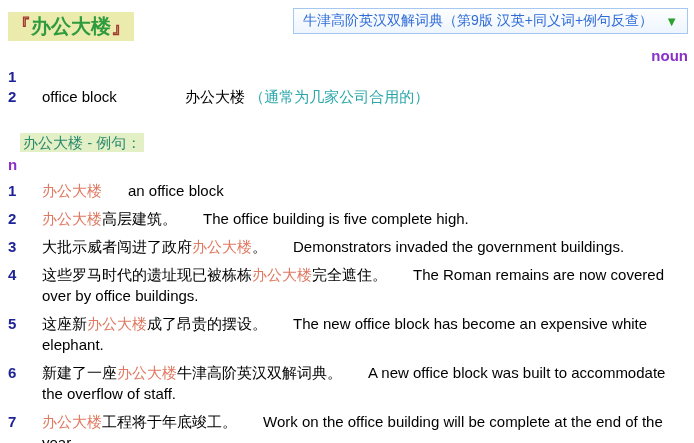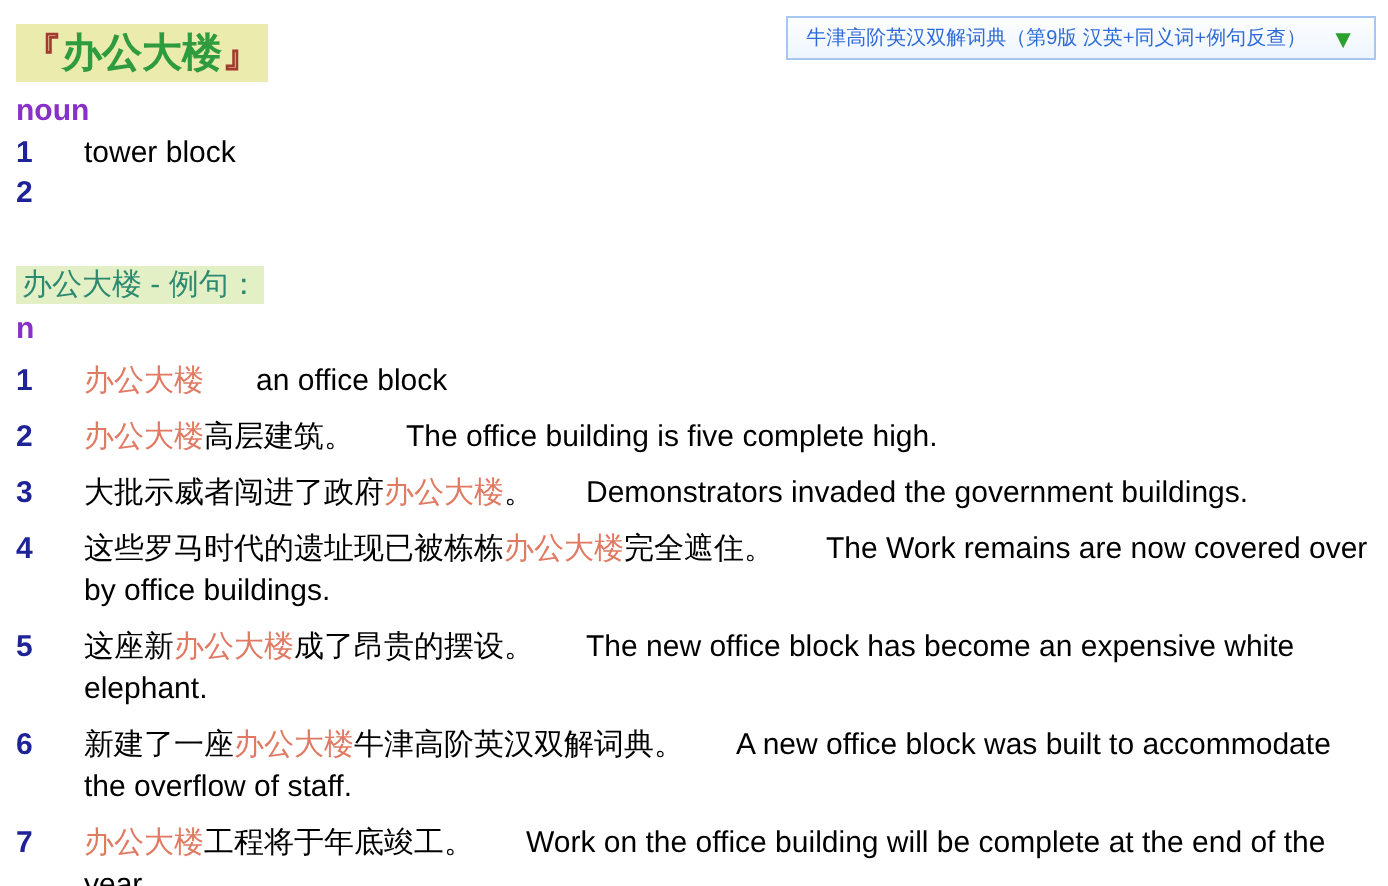--- a/index.html
+++ b/index.html
@@ -18,29 +18,29 @@
   .page{padding:8px 6px 0 8px;box-sizing:border-box;width:694px;}
   .top-row{display:flex;justify-content:space-between;align-items:flex-start;}
   .headword{background:var(--headword-bg);padding:1px 3px;font-weight:bold;font-size:20px;margin-top:4px;white-space:nowrap;}
   .bracket{color:var(--bracket-red);}
   .hw-text{color:var(--headword-green);}
   .dict-bar{
     border:1px solid var(--dict-border);
     background:linear-gradient(#fdfeff,var(--dict-bg));
     padding:3px 9px;display:flex;align-items:center;gap:12px;cursor:pointer;
   }
-  .dict-title{color:var(--dict-text);font-size:10px;white-space:nowrap;}
+  .dict-title{color:var(--dict-text);font-size:14px;white-space:nowrap;}
   .dict-caret{color:var(--caret-green);font-size:13px;line-height:1;}
-  .pos{color:var(--pos-purple);font-weight:bold;margin-top:6px;line-height:18px;}
+  .pos{color:var(--pos-purple);font-weight:bold;margin-top:6px;line-height:18px;text-align:right;}
   .senses{margin-top:2px;}
   .sense-row{display:flex;line-height:20px;}
   .sense-num{width:34px;flex:none;font-weight:bold;color:var(--number-navy);}
   .sense-term{width:143px;flex:none;}
   .teal{color:var(--teal-note);}
-  .section-header{margin-top:26px;line-height:19px;}
+  .section-header{margin-top:26px;line-height:19px;margin-left:12px;}
   .section-header .chip{background:var(--section-bg);color:var(--section-teal);padding:1px 3px;}
   .pos2{color:var(--pos-purple);font-weight:bold;margin-top:4px;line-height:17px;}
   .examples{margin-top:1px;}
   .example-row{display:flex;line-height:21px;margin-top:7px;}
   .ex-num{width:34px;flex:none;font-weight:bold;color:var(--number-navy);}
   .ex-content{flex:1;max-width:646px;}
   .cn{margin-right:26px;}
   .kw{color:var(--keyword-salmon);}
   .lw{text-decoration-color:var(--underline-gray);text-underline-offset:3px;cursor:pointer;}
 </style>
@@ -57,24 +57,25 @@
       <span class="dict-title">牛津高阶英汉双解词典（第9版 汉英+同义词+例句反查）</span>
       <span class="dict-caret">▼</span>
     </div>
   </div>
 
   <div class="pos">noun</div>
 
   <div class="senses" id="senses">
       <div class="sense-row">
         <span class="sense-num">1</span>
-        <span class="sense-term">tower block</span>
       </div>
       <div class="sense-row">
         <span class="sense-num">2</span>
+        <span class="sense-term">office block</span>
+        <span class="sense-def"><span>办公大楼 </span><span class="teal">（通常为几家公司合用的）</span></span>
       </div>
     </div>
 
   <div class="section-header">
     <span class="chip">办公大楼 - 例句：</span>
   </div>
 
   <div class="pos2">n</div>
 
   <div class="examples" id="examples">
@@ -85,21 +86,21 @@
       <div class="example-row">
         <span class="ex-num">2</span>
         <span class="ex-content"><span class="cn"><span class="kw">办公大楼</span><span>高层建筑。</span></span><span class="en"><span>The </span><span class="lw">office</span><span> </span><span class="lw">building</span><span> is five </span><span class="lw">complete</span><span> high.</span></span></span>
       </div>
       <div class="example-row">
         <span class="ex-num">3</span>
         <span class="ex-content"><span class="cn"><span>大批示威者闯进了政府</span><span class="kw">办公大楼</span><span>。</span></span><span class="en"><span class="lw">Demonstrators</span><span> invaded the </span><span class="lw">government</span><span> </span><span class="lw">buildings</span><span>.</span></span></span>
       </div>
       <div class="example-row">
         <span class="ex-num">4</span>
-        <span class="ex-content"><span class="cn"><span>这些罗马时代的遗址现已被栋栋</span><span class="kw">办公大楼</span><span>完全遮住。</span></span><span class="en"><span>The Work </span><span class="lw">remains</span><span> are now covered over by </span><span class="lw">office</span><span> </span><span class="lw">buildings</span><span>.</span></span></span>
+        <span class="ex-content"><span class="cn"><span>这些罗马时代的遗址现已被栋栋</span><span class="kw">办公大楼</span><span>完全遮住。</span></span><span class="en"><span>The Roman </span><span class="lw">remains</span><span> are now covered over by </span><span class="lw">office</span><span> </span><span class="lw">buildings</span><span>.</span></span></span>
       </div>
       <div class="example-row">
         <span class="ex-num">5</span>
         <span class="ex-content"><span class="cn"><span>这座新</span><span class="kw">办公大楼</span><span>成了昂贵的摆设。</span></span><span class="en"><span>The new </span><span class="lw">office</span><span> </span><span class="lw">block</span><span> has become an expensive white </span><span class="lw">elephant</span><span>.</span></span></span>
       </div>
       <div class="example-row">
         <span class="ex-num">6</span>
         <span class="ex-content"><span class="cn"><span>新建了一座</span><span class="kw">办公大楼</span><span>牛津高阶英汉双解词典。</span></span><span class="en"><span>A new </span><span class="lw">office</span><span> </span><span class="lw">block</span><span> was built to accommodate the </span><span class="lw">overflow</span><span> of </span><span class="lw">staff</span><span>.</span></span></span>
       </div>
       <div class="example-row">

